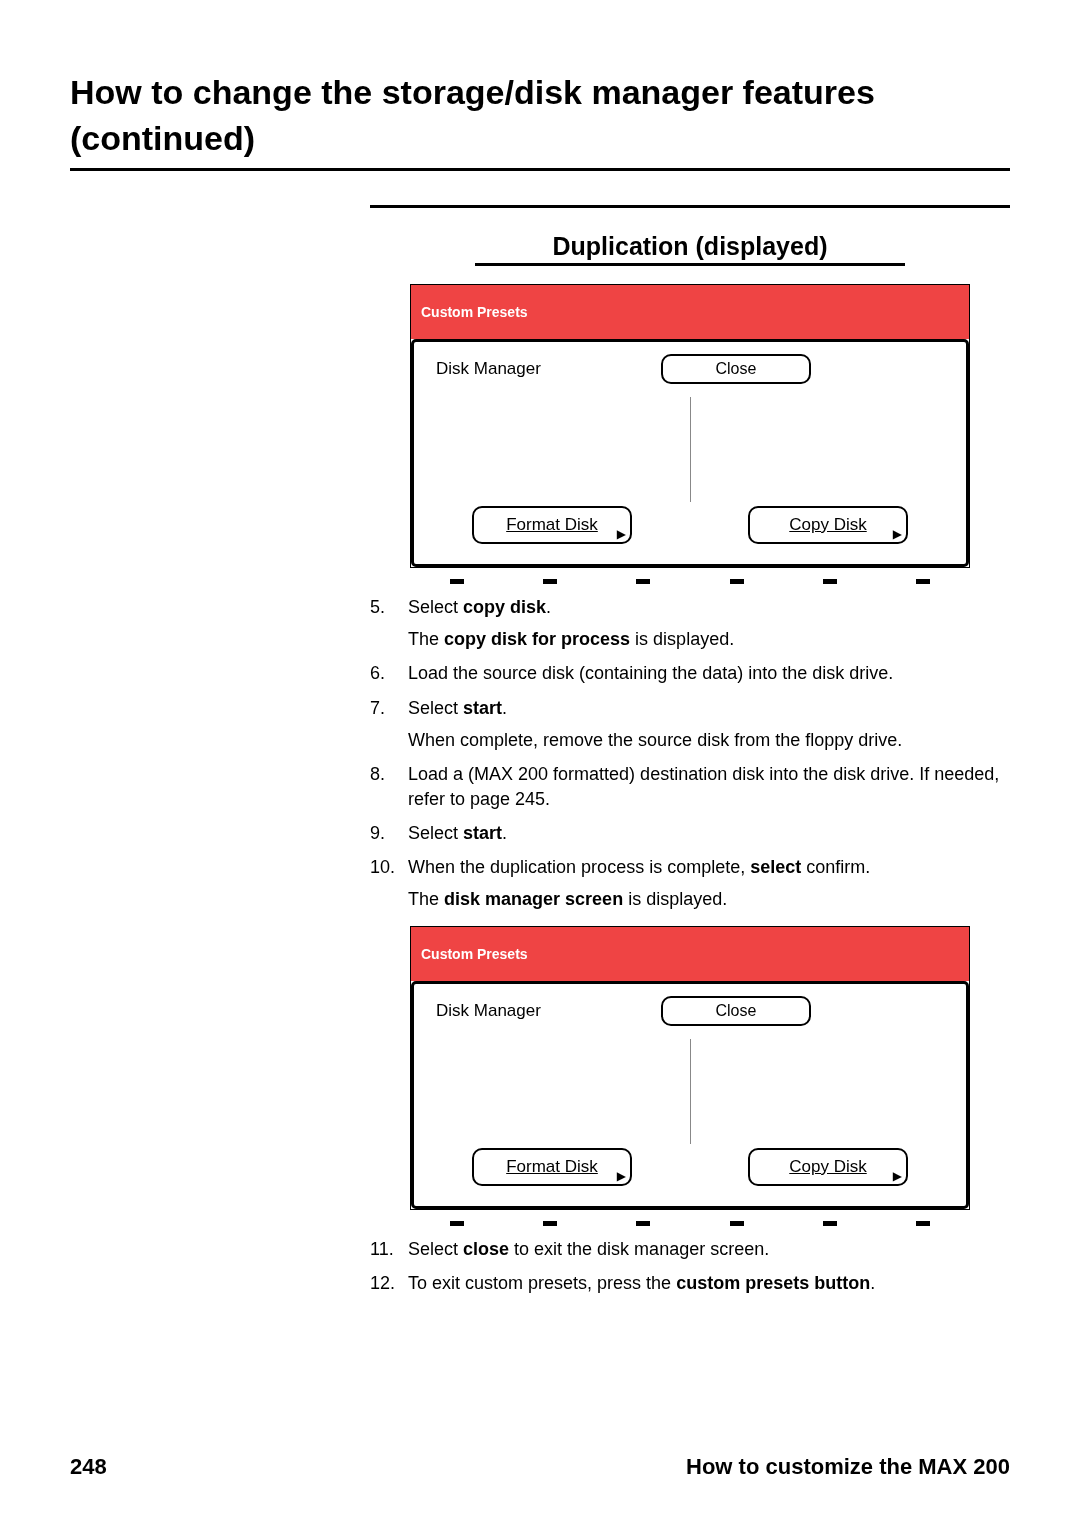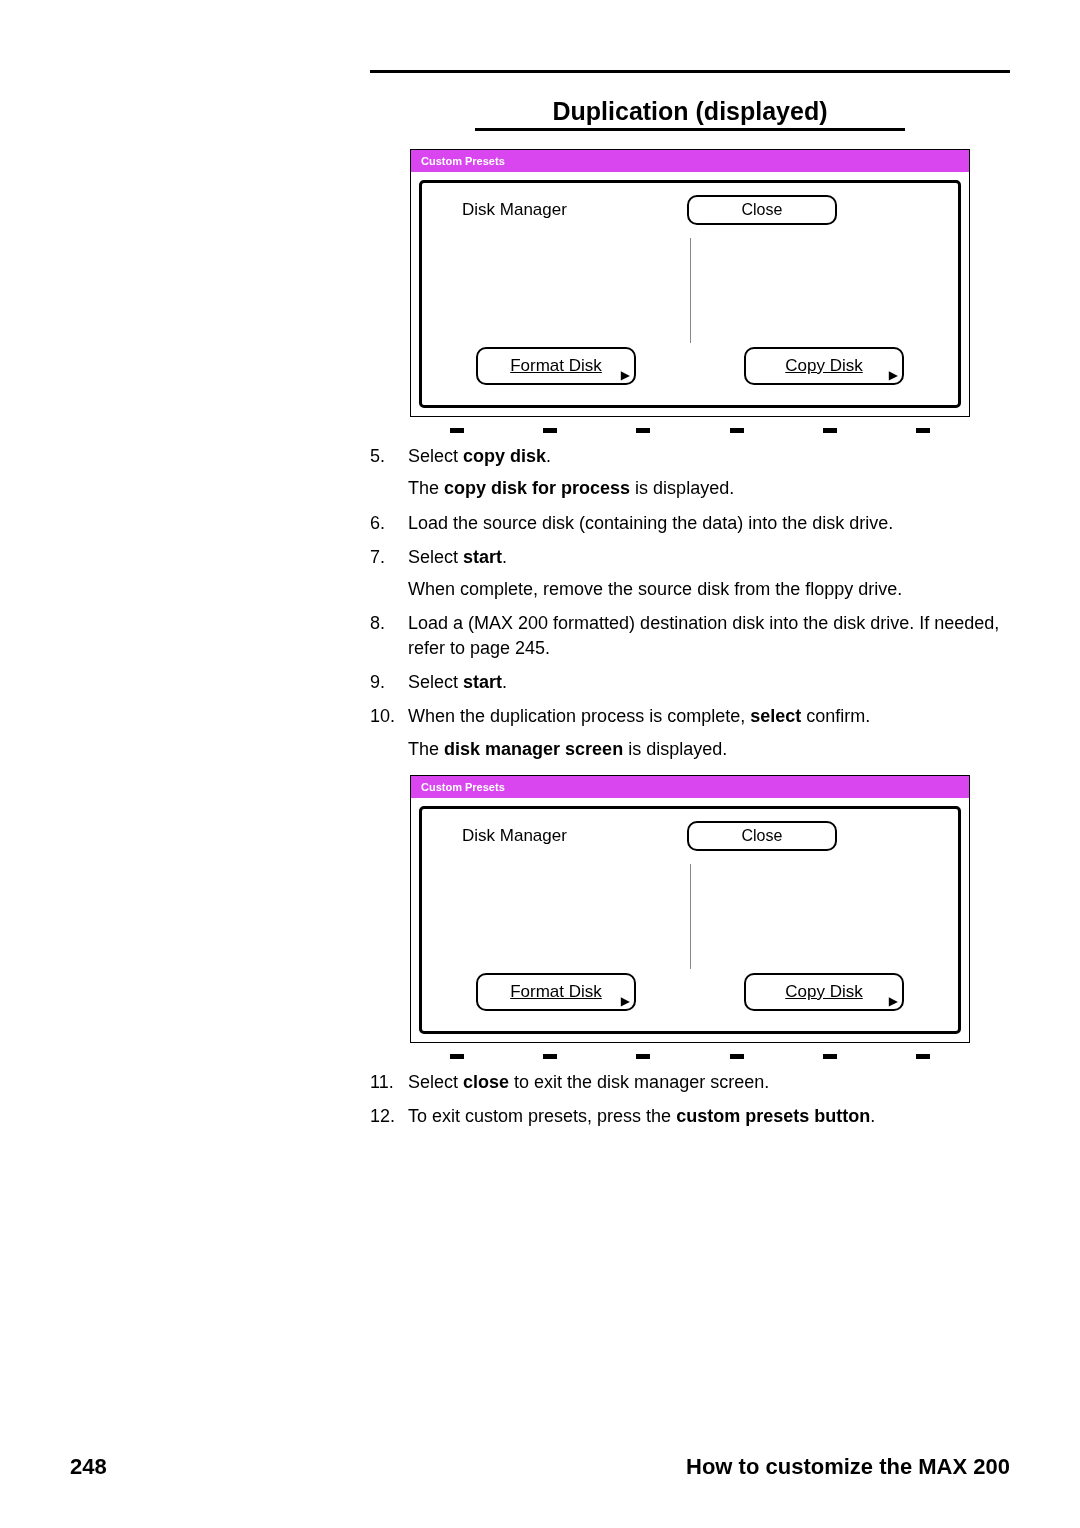--- a/index.html
+++ b/index.html
@@ -56,31 +56,31 @@
   }
 
   
   .dialog {
     width: 560px;
     margin: 0 auto 14px auto;
     border: 1px solid #000;
     background: #fff;
   }
   .dialog-titlebar {
-    background: #d946ef;
+    background: #ef4444;
     color: #fff;
-    font-size: 11px;
-    font-weight: bold;
-    padding: 5px 10px;
+    font-size: 14px;
+    font-weight: bold;
+    padding: 19px 10px;
   }
   .dialog-body {
     border: 3px solid #000;
     border-radius: 5px;
-    margin: 8px;
-    padding: 12px 14px 8px 32px;
+    margin: 0;
+    padding: 12px 14px 8px 14px;
     position: relative;
     height: 228px;
   }
   .dialog-top-row {
     display: flex;
     align-items: center;
     gap: 80px;
   }
   .dialog-label {
     font-size: 17px;
@@ -176,20 +176,24 @@
     font-size: 22px;
     font-weight: bold;
     text-align: right;
   }
 </style>
 </head>
 <body>
 
 <div class="page">
 
+  <div>
+    <div class="h1">How to change the storage/disk manager features (continued)</div>
+    <div class="h1-rule"></div>
+  </div>
 
   <div class="right-col">
 
     <div>
       <div class="h2-rule"></div>
     </div>
 
     <div class="h3-wrap">
       <div class="h3">Duplication (displayed)</div>
       <div class="h3-rule"></div>

